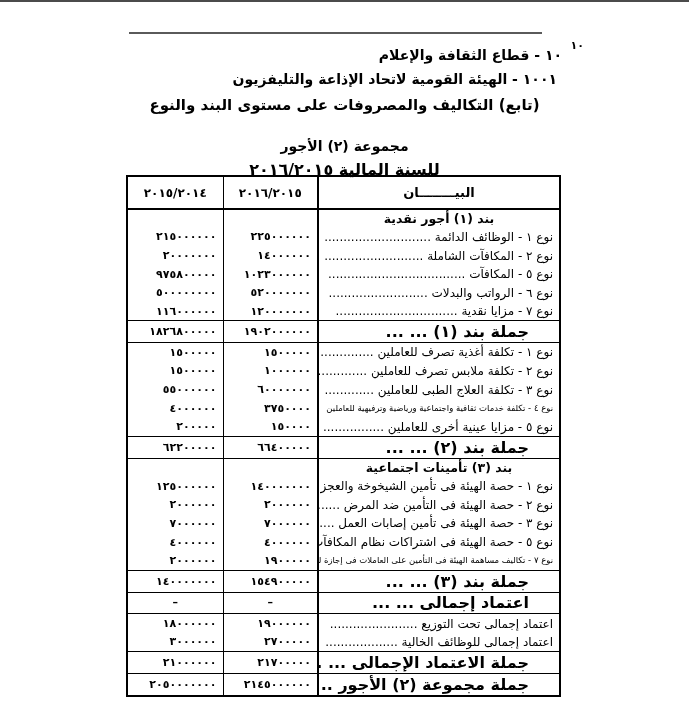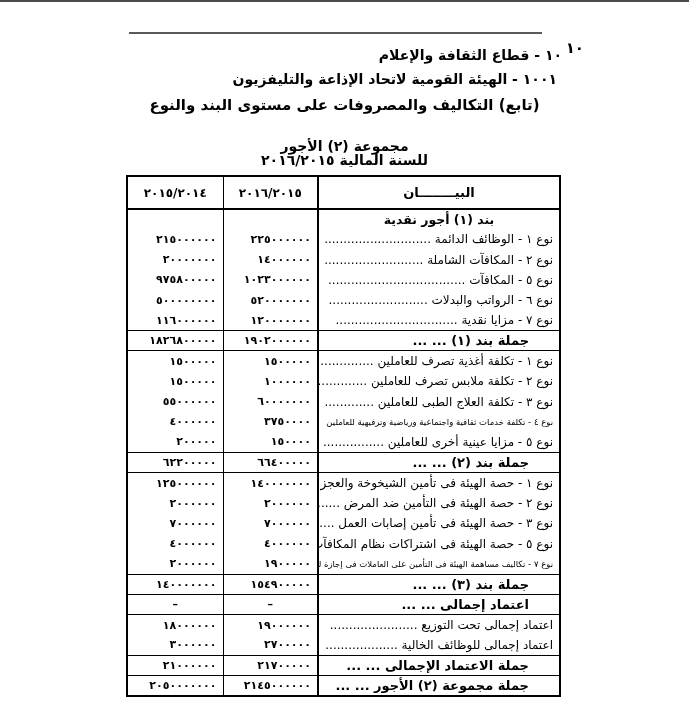--- a/index.html
+++ b/index.html
@@ -5,30 +5,30 @@
   html, body { margin:0; padding:0; }
   body {
     width:689px; height:711px; position:relative; overflow:hidden;
     background:#ffffff; color:#000;
     font-family:"DejaVu Sans", sans-serif;
     direction:rtl;
   }
   .top-edge { position:absolute; top:0; left:0; width:689px; height:2px; background:#4b4b4b; }
 
   .gazette-header { position:absolute; top:7px; right:105px; display:flex; gap:22px; align-items:baseline; }
-  .gazette-header .pageno { font-size:15px; font-weight:bold;margin-top:32px; }
+  .gazette-header .pageno { font-size:11px; font-weight:bold;margin-top:32px; }
   .gazette-header .gtitle { font-size:13px; white-space:nowrap; }
   .header-rule { position:absolute; top:32px; left:129px; width:413px; height:2px; background:#5a5a5a; }
 
   .sector-line  { position:absolute; top:47px;  right:127px; font-size:14px; font-weight:bold; white-space:nowrap; }
   .entity-line  { position:absolute; top:71px;  right:132px; font-size:14px; font-weight:bold; white-space:nowrap; }
   .center-titles { position:absolute; left:128px; width:433px; text-align:center; }
   .table-title  { top:96px;  font-size:15px; font-weight:bold; }
   .group-title  { top:138px; font-size:14px; font-weight:bold;text-align:center; }
-  .fiscal-title { top:152px; font-size:14px; font-weight:bold; }
+  .fiscal-title { top:160px; font-size:16px; font-weight:bold; }
 
   .table-wrap { position:absolute; top:175px; left:128px; width:433px; height:522px; }
   table.budget {
     width:100%; height:100%;
     border-collapse:collapse; table-layout:fixed;
     border:2.5px solid #000;
   }
   table.budget th, table.budget td {
     border-left:1px solid #000; border-right:1px solid #000;
     padding:0 6px; vertical-align:middle; overflow:hidden;
@@ -38,21 +38,21 @@
   thead th { border-bottom:2px solid #000; font-size:13px; font-weight:bold; text-align:center; white-space:nowrap;margin-left:48px; }
   thead th.col-num { font-size:12px; }
   tbody tr { height:17px; }
   .cell-label { text-align:right; font-size:12px; white-space:nowrap; }
   .cell-num {
     text-align:right; font-size:11px; font-weight:bold;
     letter-spacing:1.5px; white-space:nowrap; padding-left:3px;
   }
   tr.row-section .cell-label { text-align:center; font-weight:bold; font-size:12.5px; }
   tr.row-total td, tr.row-dash td { border-top:1.5px solid #000; border-bottom:1.5px solid #000;margin-top:13px; }
-  tr.row-total .cell-label, tr.row-dash .cell-label { font-weight:bold; font-size:13px; padding-right:30px; }
+  tr.row-total .cell-label, tr.row-dash .cell-label { font-weight:bold; font-size:16px; padding-right:30px; }
   tr.row-small .cell-label { font-size:8.5px; }
   td.cell-dash { text-align:center; letter-spacing:0; font-weight:bold; }
 </style>
 </head>
 <body>
 
 <div class="top-edge"></div>
 
 <div class="gazette-header">
   <span class="pageno">١٠</span>
@@ -139,20 +139,25 @@
         <tr class="row-item">
           <td class="cell-label">نوع ٥ - مزايا عينية أخرى للعاملين ................</td>
           <td class="cell-num">١٥٠٠٠٠</td>
           <td class="cell-num">٢٠٠٠٠٠</td>
         </tr>
         <tr class="row-total">
           <td class="cell-label">جملة بند (٢) ... ...</td>
           <td class="cell-num">٦٦٤٠٠٠٠٠</td>
           <td class="cell-num">٦٢٢٠٠٠٠٠</td>
         </tr>
+        <tr class="row-section">
+          <td class="cell-label">بند (٣) تأمينات اجتماعية</td>
+          <td class="cell-num"></td>
+          <td class="cell-num"></td>
+        </tr>
         <tr class="row-item">
           <td class="cell-label">نوع ١ - حصة الهيئة فى تأمين الشيخوخة والعجز والوفاة ...</td>
           <td class="cell-num">١٤٠٠٠٠٠٠٠</td>
           <td class="cell-num">١٢٥٠٠٠٠٠٠</td>
         </tr>
         <tr class="row-item">
           <td class="cell-label">نوع ٢ - حصة الهيئة فى التأمين ضد المرض ........</td>
           <td class="cell-num">٢٠٠٠٠٠٠</td>
           <td class="cell-num">٢٠٠٠٠٠٠</td>
         </tr>

